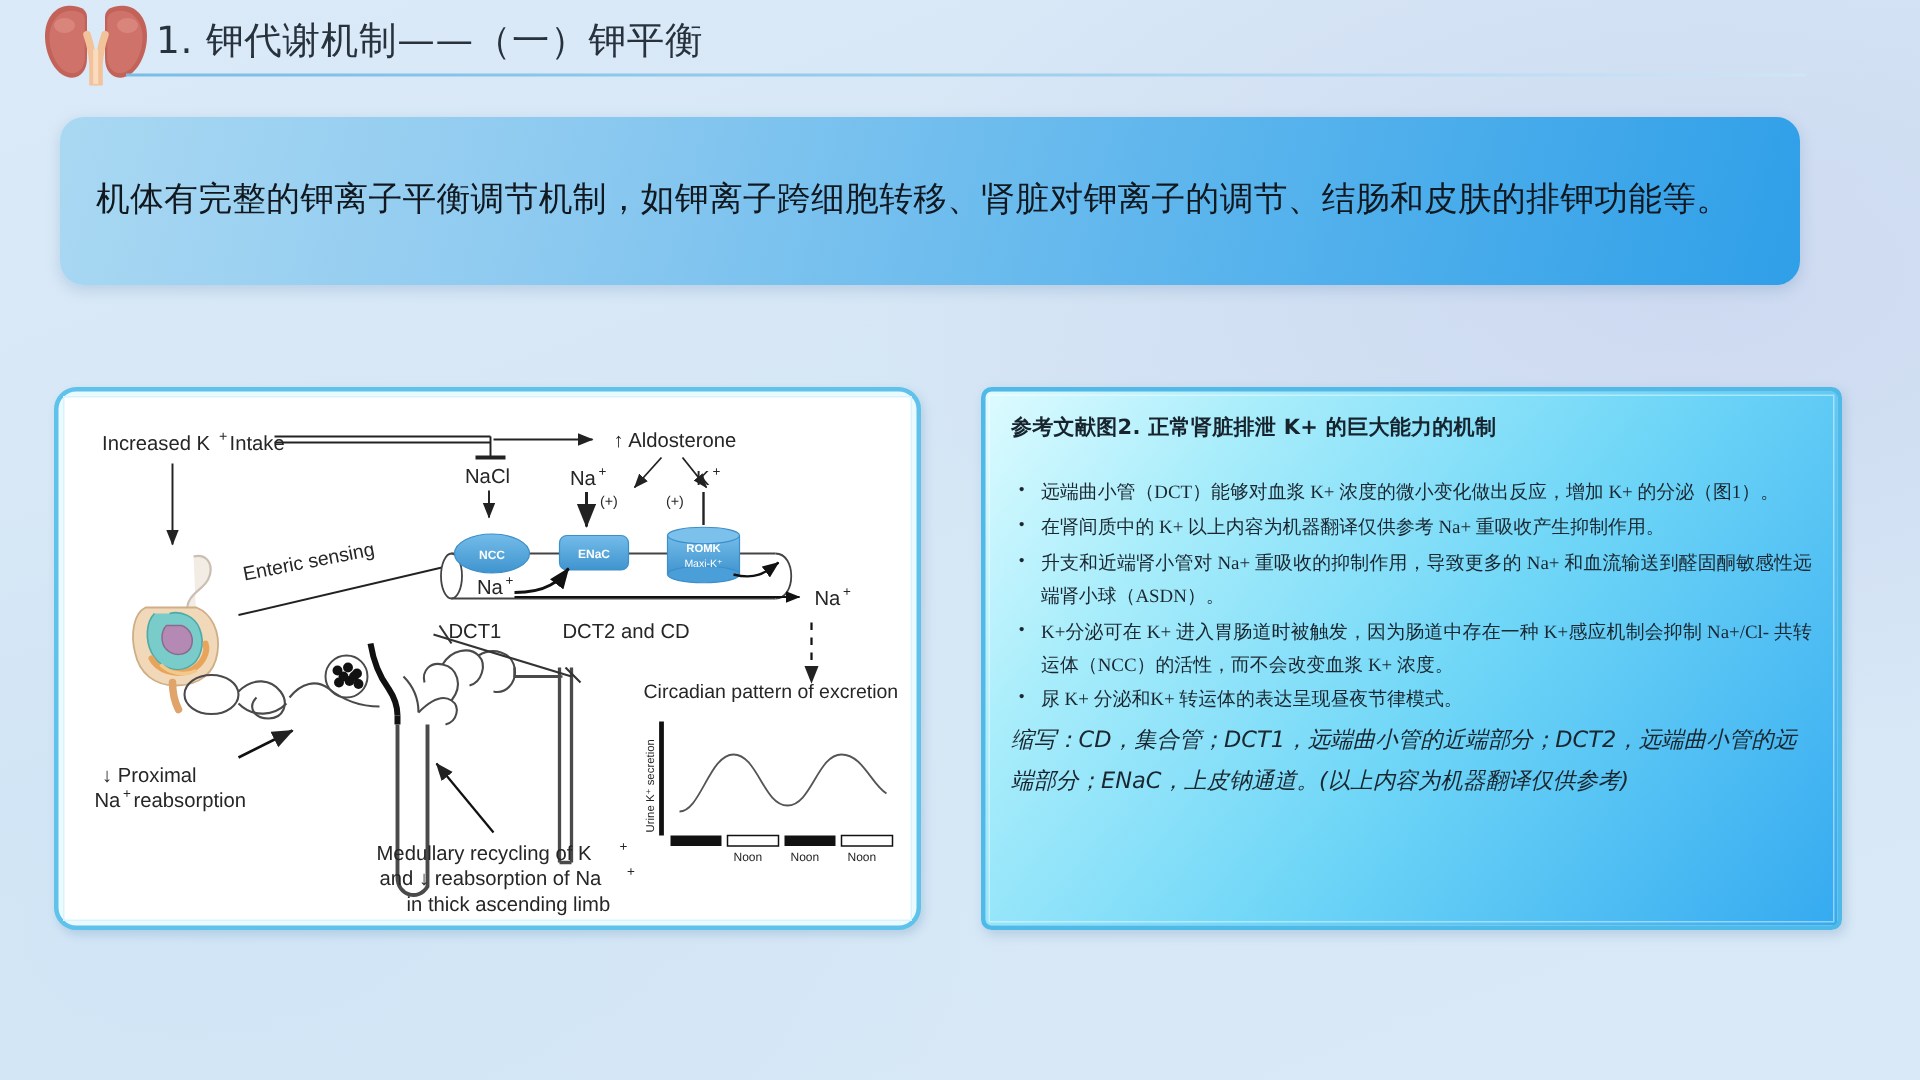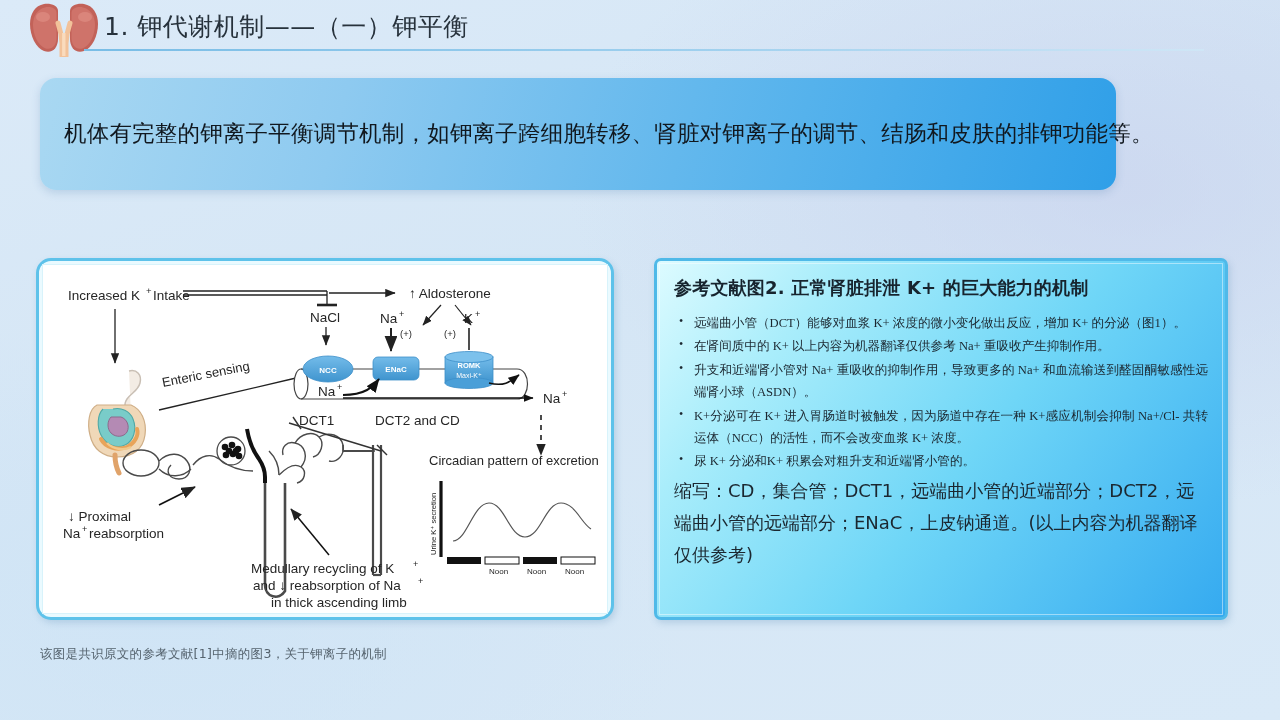--- a/index.html
+++ b/index.html
@@ -26,21 +26,21 @@
     font-family:"DejaVu Sans","Liberation Sans",sans-serif;
     font-size:25px;color:#27323c;letter-spacing:.5px;white-space:nowrap;
   }
   .title-rule{
     position:absolute;left:84px;top:49px;width:1120px;height:2px;
     background:linear-gradient(90deg,#79bde6 0%,#9fd0ee 55%,#cfe6f6 100%);
   }
 
   
   .banner{
-    position:absolute;left:40px;top:78px;width:1076px;height:112px;
+    position:absolute;left:40px;top:78px;width:1160px;height:112px;
     border-radius:16px;
     background:linear-gradient(105deg,#a9d8f2 0%,#8ecaf0 28%,#55b2ec 70%,#2f9fe8 100%);
     box-shadow:0 3px 9px rgba(70,120,170,.22);
     display:flex;align-items:center;
   }
   .banner-text{
     font-family:"DejaVu Sans","Liberation Sans",sans-serif;
     font-size:22.5px;color:#11181f;padding:0 24px;line-height:1.5;
     letter-spacing:.2px;white-space:nowrap;
   }
@@ -66,36 +66,36 @@
     box-shadow:2px 3px 7px rgba(90,140,180,.28);
     box-sizing:border-box;padding:2px;
   }
   .txt-inner{
     width:100%;height:100%;box-sizing:border-box;
     border:1px solid rgba(255,255,255,.45);
     padding:12px 14px 8px 14px;overflow:hidden;
   }
   .txt-title{
     font-family:"DejaVu Sans","Liberation Sans",sans-serif;
-    font-size:18px;font-weight:bold;color:#17242e;margin-bottom:12px;
+    font-size:14px;font-weight:bold;color:#17242e;margin-bottom:23px;
     letter-spacing:.2px;white-space:nowrap;
   }
   ul.bullets{margin:0;padding:0;list-style:none;}
   ul.bullets li{
     position:relative;padding-left:20px;
     font-family:Liberation Serif, serif;
     font-size:12.6px;color:#1b2730;line-height:1.78;margin-bottom:1px;
     text-align:justify;
   }
   ul.bullets li:before{
     content:"•";position:absolute;left:5px;top:-1px;font-size:12px;color:#1b2730;
   }
   .txt-foot{
     font-family:"DejaVu Sans","Liberation Sans",sans-serif;
-    font-size:18px;color:#1b2730;line-height:1.78;margin-top:2px;
+    font-size:15px;color:#1b2730;line-height:1.78;margin-top:2px;font-style:italic;
   }
 
   
   .caption{
     position:absolute;left:40px;top:646px;
     font-family:"DejaVu Sans","Liberation Sans",sans-serif;
     font-size:12.5px;color:#55636e;letter-spacing:.3px;
   }
 
   
@@ -298,21 +298,20 @@
   </div>
 
   <div class="txt-panel">
     <div class="txt-inner">
       <div class="txt-title">参考文献图2. 正常肾脏排泄 K+ 的巨大能力的机制</div>
       <ul class="bullets">
         <li>远端曲小管（DCT）能够对血浆 K+ 浓度的微小变化做出反应，增加 K+ 的分泌（图1）。</li>
         <li>在肾间质中的 K+ 以上内容为机器翻译仅供参考 Na+ 重吸收产生抑制作用。</li>
         <li>升支和近端肾小管对 Na+ 重吸收的抑制作用，导致更多的 Na+ 和血流输送到醛固酮敏感性远端肾小球（ASDN）。</li>
         <li>K+分泌可在 K+ 进入胃肠道时被触发，因为肠道中存在一种 K+感应机制会抑制 Na+/Cl- 共转运体（NCC）的活性，而不会改变血浆 K+ 浓度。</li>
-        <li>尿 K+ 分泌和K+ 积累会对粗升支和近端肾小管的。</li>
+        <li>尿 K+ 分泌和K+ 转运体的表达呈现昼夜节律模式。</li>
       </ul>
       <div class="txt-foot">缩写：CD，集合管；DCT1，远端曲小管的近端部分；DCT2，远端曲小管的远端部分；ENaC，上皮钠通道。(以上内容为机器翻译仅供参考)</div>
     </div>
   </div>
 
-  <div class="caption">该图是共识原文的参考文献[1]中摘的图3，关于钾离子的机制</div>
 
 </div>
 
 </body></html>

